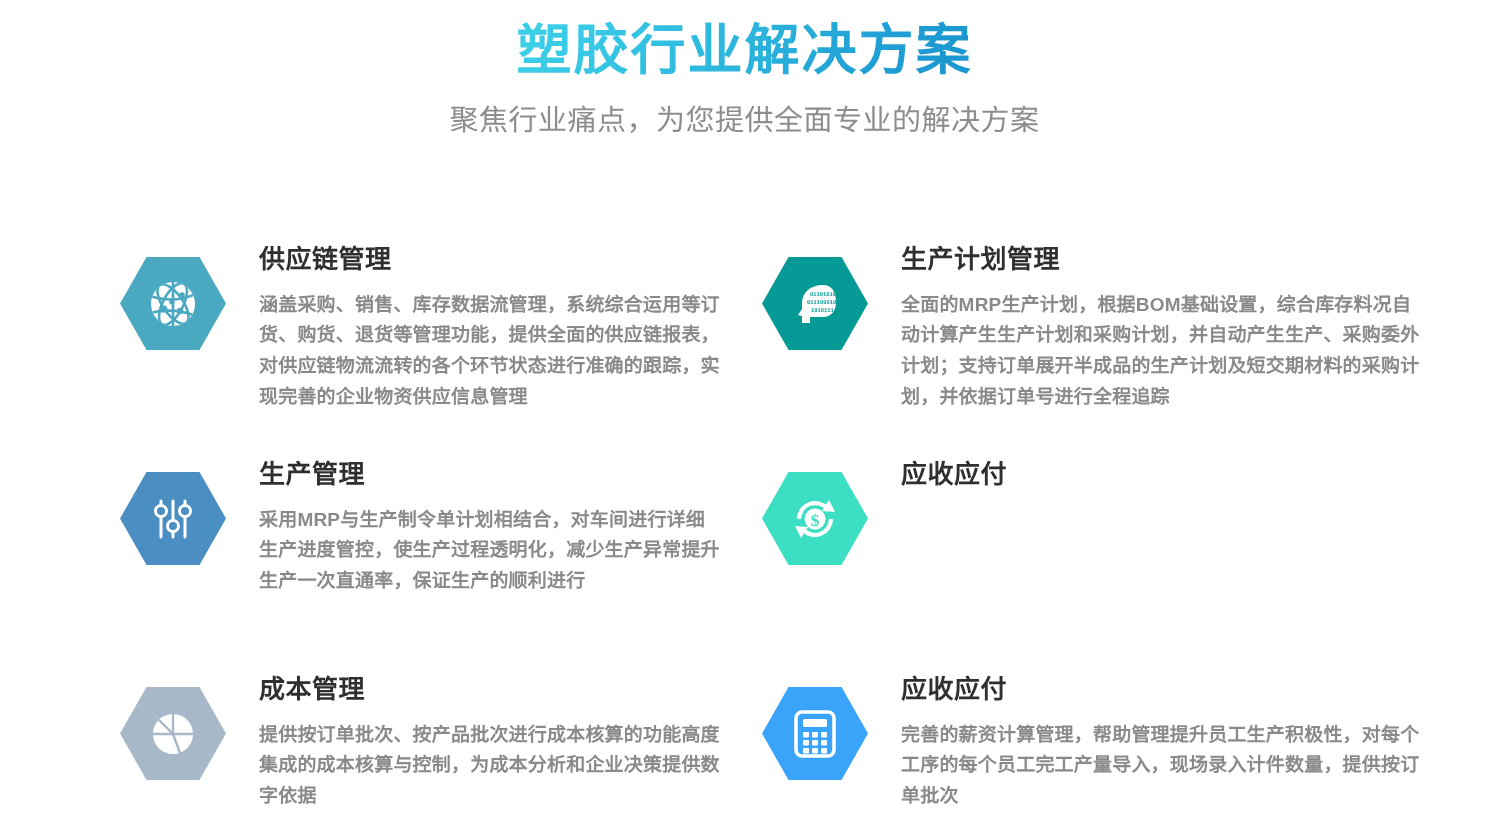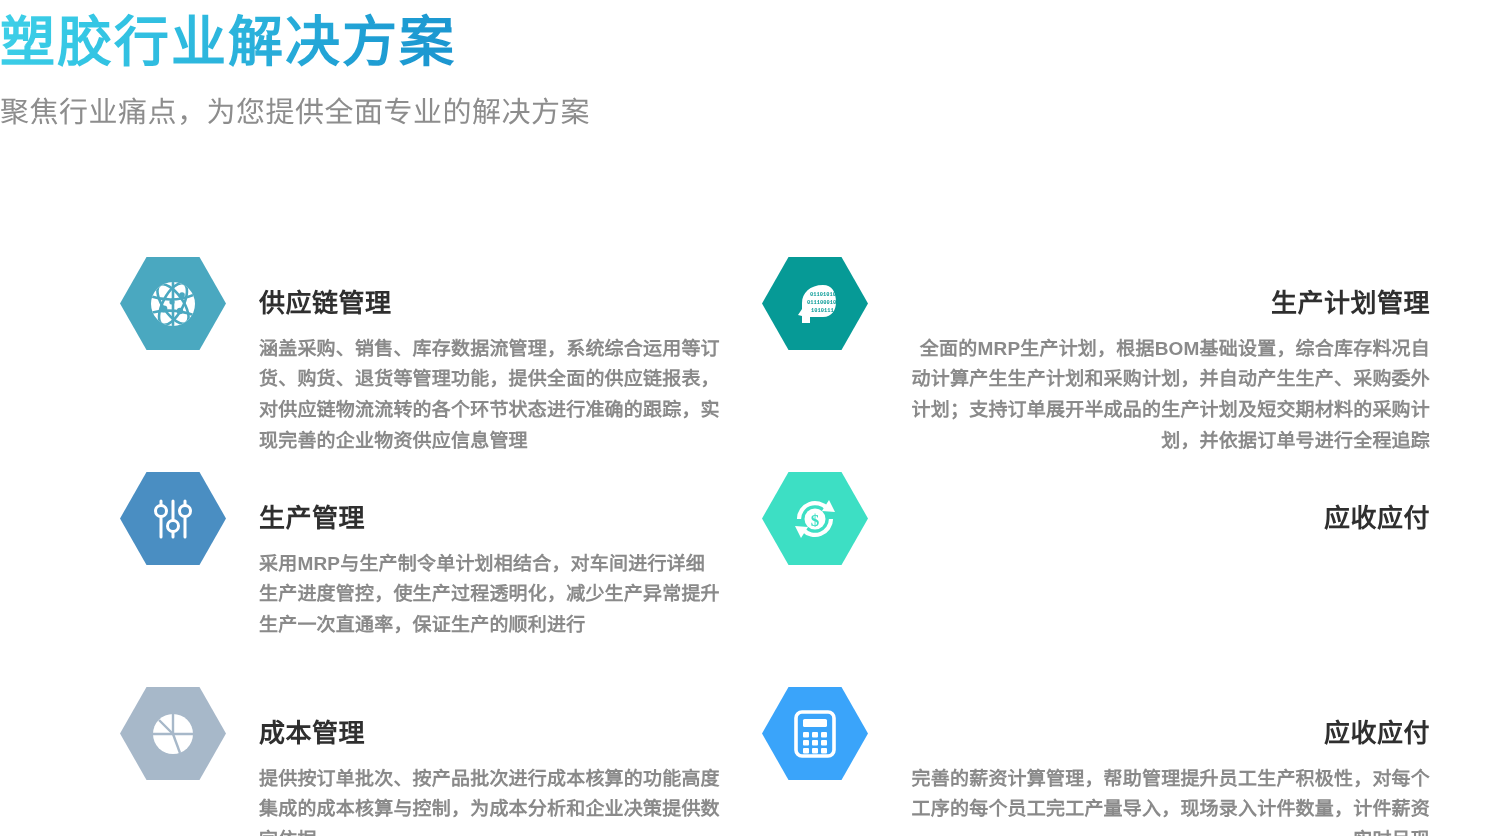--- a/index.html
+++ b/index.html
@@ -16,21 +16,22 @@
   .page {
     position: relative;
     width: 1489px;
     height: 836px;
     background: #ffffff;
   }
 
   
   .header {
     width: 100%;
-    padding-top: 6px;
+    padding-top: 14px;
+    text-align: center;
   }
 
   .page-title {
     font-size: 55px;
     font-weight: 700;
     line-height: 1.33;
     letter-spacing: 2px;
     background: linear-gradient(118deg, #3fd0e8 0%, #34c6e4 22%, #2bb3dc 52%, #1f9fd4 78%, #1b94cf 100%);
     -webkit-background-clip: text;
     background-clip: text;
@@ -90,29 +91,28 @@
   .hex svg { display: block; }
 
   
   .feature-body {
     flex: 1 1 auto;
     padding-left: 33px;
     padding-top: 0;
     max-width: 495px;
   }
 
-  .feature.col-right .feature-body { max-width: 562px; text-align: right; }
+  .feature.col-right .feature-body { max-width: 562px; }
 
   .feature-title {
     font-size: 26px;
     font-weight: 700;
     color: #2f2f2f;
     line-height: 1.25;
     letter-spacing: 0.5px;
-    margin-top: 44px;
   }
 
   .feature-desc {
     margin-top: 14px;
     font-size: 19px;
     font-weight: 700;
     color: #8a8a8a;
     line-height: 1.62;
     letter-spacing: 0.2px;
   }
@@ -259,18 +259,18 @@
               <rect x="29" y="31" width="6" height="5.4" rx="1"></rect>
               <rect x="11" y="39" width="6" height="5.4" rx="1"></rect>
               <rect x="20" y="39" width="6" height="5.4" rx="1"></rect>
               <rect x="29" y="39" width="6" height="5.4" rx="1"></rect>
             </g>
           </svg>
         </div>
       </div>
       <div class="feature-body">
         <div class="feature-title">应收应付</div>
-        <div class="feature-desc">完善的薪资计算管理，帮助管理提升员工生产积极性，对每个工序的每个员工完工产量导入，现场录入计件数量，计件薪资实时呈现</div>
+        <div class="feature-desc">完善的薪资计算管理，帮助管理提升员工生产积极性，对每个工序的每个员工完工产量导入，现场录入计件数量，提供按订单批次</div>
       </div>
     </div>
 
   </div>
 </div>
 
 </body></html>

